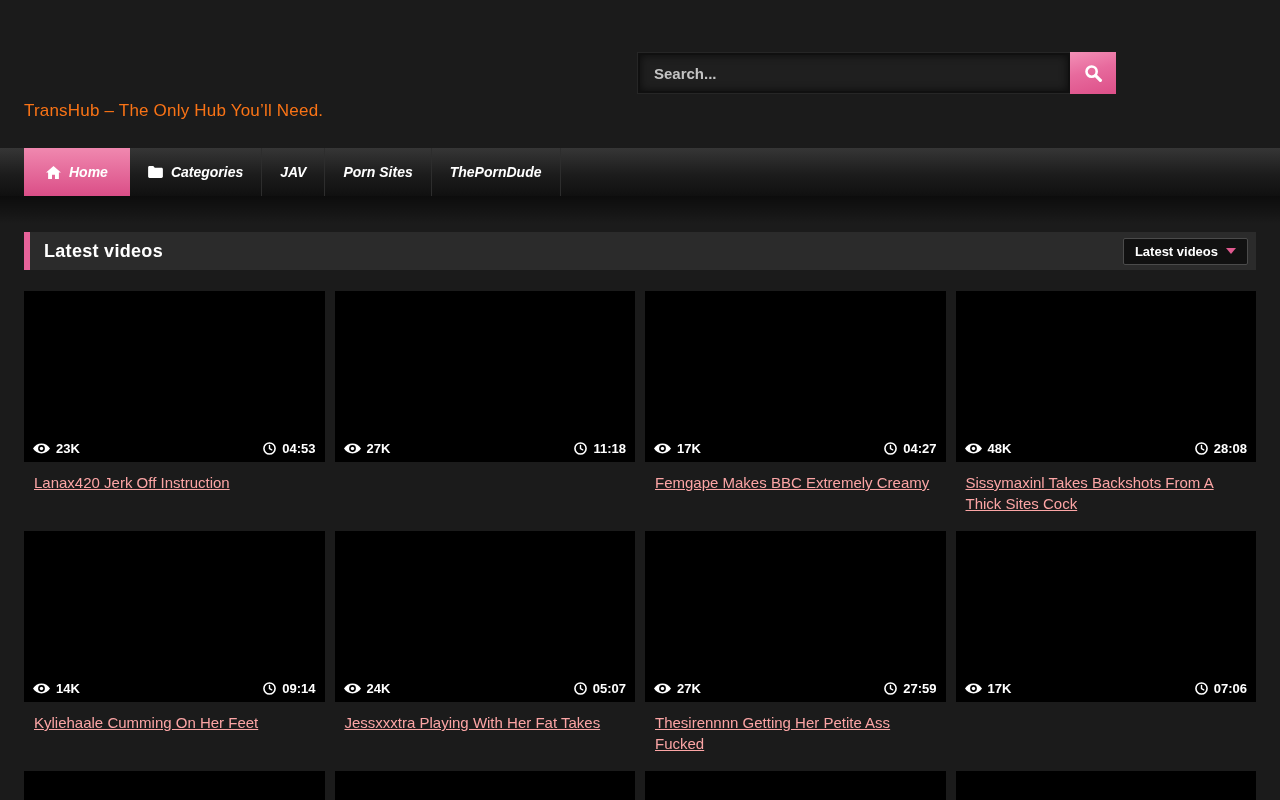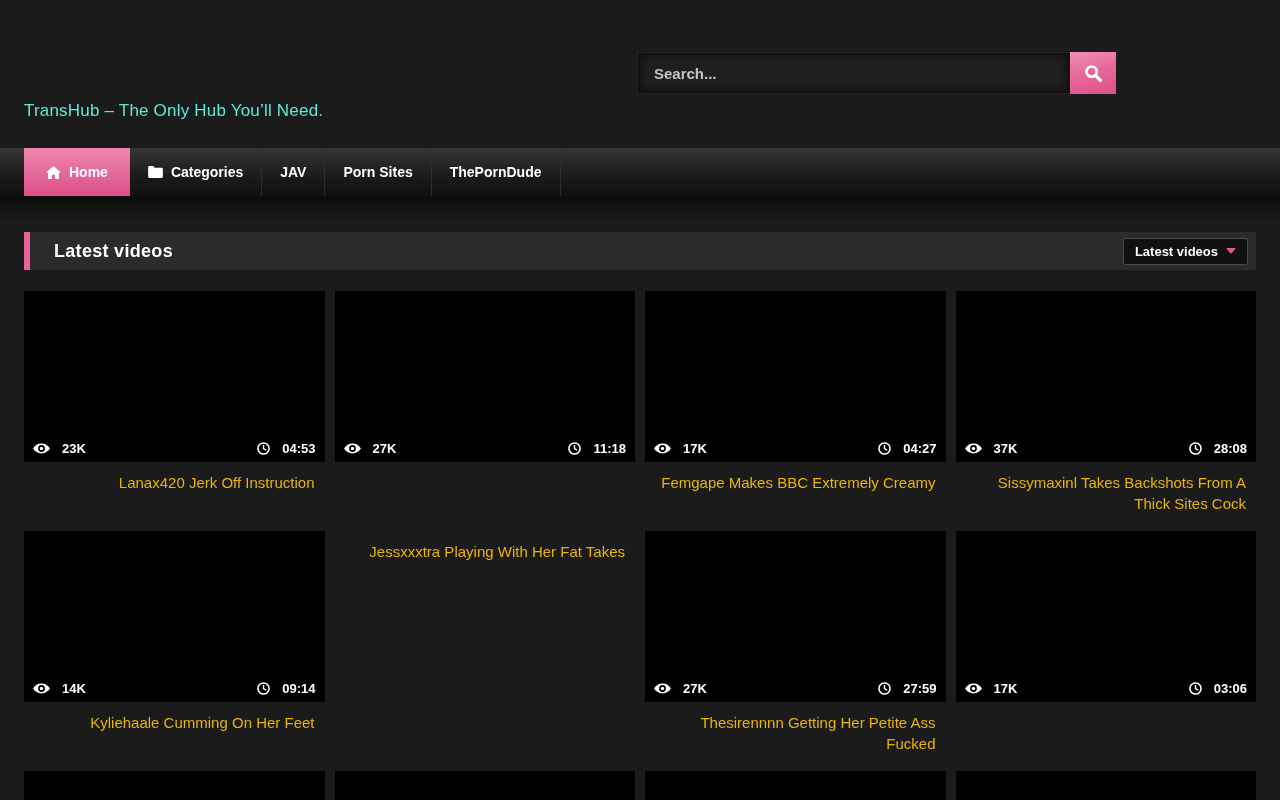--- a/index.html
+++ b/index.html
@@ -25,28 +25,29 @@
     box-shadow: inset 0 0 8px rgba(0,0,0,.65), 0 0 0 1px #262626;
   }
   .search-input::placeholder { color: #c4c4c4; opacity: 1; }
   .search-btn {
     width: 46px; height: 42px;
     border: none; cursor: pointer;
     background: linear-gradient(160deg, #f390b6 0%, #e express 45%, #dd4f88 100%);
     background: linear-gradient(165deg, #f390b6 0%, #e76a9d 45%, #dd4f88 100%);
     display: flex; align-items: center; justify-content: center;
   }
-  .tagline { position: absolute; left: 24px; top: 101px; color: #5eead4; font-size: 17px; letter-spacing: .2px; }
+  .tagline { position: absolute; left: 24px; top: 101px; color: #f97316; font-size: 17px; letter-spacing: .2px; }
 
   
   .nav {
     height: 48px;
     background: linear-gradient(#363636 0%, #1c1c1c 55%, #101010 100%);
     display: flex; align-items: stretch;
     padding-left: 24px;
+    font-style: italic;
   }
   .tab {
     display: flex; align-items: center; gap: 8px;
     padding: 0 18px;
     color: #fff; font-size: 14px; font-weight: bold;
     border-right: 1px solid #2d2d2d;
     cursor: pointer; white-space: nowrap;
   }
   .tab.active {
     background: linear-gradient(#f088af 0%, #e express 100%);
@@ -57,21 +58,21 @@
   .tab .ticon { display: inline-flex; }
   .nav-shadow { height: 28px; background: linear-gradient(rgba(0,0,0,.55), rgba(0,0,0,0)); }
 
   
   .section-head {
     margin: 8px 24px 0;
     height: 38px;
     background: #2b2b2b;
     border-left: 6px solid #e7639a;
     display: flex; align-items: center; justify-content: space-between;
-    padding: 0 8px 0 24px;
+    padding: 0 8px 0 14px;
   }
   .section-title { color: #fff; font-size: 18px; font-weight: bold; letter-spacing: .3px; }
   .sort-btn {
     display: flex; align-items: center; gap: 8px;
     background: #111; border: 1px solid #4b4b4b; border-radius: 2px;
     color: #fff; font-size: 13px; font-weight: bold; font-family: inherit;
     padding: 5px 11px; cursor: pointer;
   }
   .caret-down {
     width: 0; height: 0;
@@ -93,26 +94,26 @@
     width: 100%; height: 171px;
     background: #000;
   }
   .meta {
     position: absolute; left: 0; right: 0; bottom: 0;
     height: 28px; background: #000;
     display: flex; align-items: center; justify-content: space-between;
     padding: 0 9px;
     color: #fff; font-size: 13px; font-weight: bold;
   }
-  .meta .group { display: flex; align-items: center; gap: 12px; }
+  .meta .group { display: flex; align-items: center; gap: 6px; }
   .vtitle {
     padding: 10px 10px 0;
-    text-align: right;
-    color: #eab308;
-    font-size: 15px; line-height: 21px;
+    text-align: left;
+    color: #fca5a5;
+    font-size: 15px; line-height: 21px; text-decoration: underline;
   }
 </style>
 </head>
 <body>
 
 <div class="header">
   <form class="search-form">
     <input class="search-input" type="text" placeholder="Search..." style="">
     <button class="search-btn" type="submit">
       <span style="display:inline-flex">
@@ -244,21 +245,21 @@
   <div class="card">
     <div class="thumb">
       <div class="meta">
         <span class="group">
           <span style="display:inline-flex">
             <svg width="17" height="11" viewBox="0 0 24 14">
               <path fill="#fff" d="M12 0 C7 0 2.6 2.8 0 7 C2.6 11.2 7 14 12 14 C17 14 21.4 11.2 24 7 C21.4 2.8 17 0 12 0 Z M12 11.8 A4.8 4.8 0 1 1 12 2.2 A4.8 4.8 0 0 1 12 11.8 Z"></path>
               <circle cx="12" cy="7" r="2.4" fill="#fff"></circle>
             </svg>
           </span>
-          <span>37K</span>
+          <span>48K</span>
         </span>
         <span class="group">
           <span style="display:inline-flex">
             <svg width="13" height="13" viewBox="0 0 14 14">
               <circle cx="7" cy="7" r="6" fill="none" stroke="#fff" stroke-width="1.7"></circle>
               <path d="M7 3.6 V7 L9.4 8.4" stroke="#fff" stroke-width="1.5" fill="none" stroke-linecap="round"></path>
             </svg>
           </span>
           <span>28:08</span>
         </span>
@@ -287,20 +288,42 @@
             </svg>
           </span>
           <span>09:14</span>
         </span>
       </div>
     </div>
     <div class="vtitle">Kyliehaale Cumming On Her Feet</div>
   </div>
 
   <div class="card">
+    <div class="thumb">
+      <div class="meta">
+        <span class="group">
+          <span style="display:inline-flex">
+            <svg width="17" height="11" viewBox="0 0 24 14">
+              <path fill="#fff" d="M12 0 C7 0 2.6 2.8 0 7 C2.6 11.2 7 14 12 14 C17 14 21.4 11.2 24 7 C21.4 2.8 17 0 12 0 Z M12 11.8 A4.8 4.8 0 1 1 12 2.2 A4.8 4.8 0 0 1 12 11.8 Z"></path>
+              <circle cx="12" cy="7" r="2.4" fill="#fff"></circle>
+            </svg>
+          </span>
+          <span>24K</span>
+        </span>
+        <span class="group">
+          <span style="display:inline-flex">
+            <svg width="13" height="13" viewBox="0 0 14 14">
+              <circle cx="7" cy="7" r="6" fill="none" stroke="#fff" stroke-width="1.7"></circle>
+              <path d="M7 3.6 V7 L9.4 8.4" stroke="#fff" stroke-width="1.5" fill="none" stroke-linecap="round"></path>
+            </svg>
+          </span>
+          <span>05:07</span>
+        </span>
+      </div>
+    </div>
     <div class="vtitle">Jessxxxtra Playing With Her Fat Takes</div>
   </div>
 
   <div class="card">
     <div class="thumb">
       <div class="meta">
         <span class="group">
           <span style="display:inline-flex">
             <svg width="17" height="11" viewBox="0 0 24 14">
               <path fill="#fff" d="M12 0 C7 0 2.6 2.8 0 7 C2.6 11.2 7 14 12 14 C17 14 21.4 11.2 24 7 C21.4 2.8 17 0 12 0 Z M12 11.8 A4.8 4.8 0 1 1 12 2.2 A4.8 4.8 0 0 1 12 11.8 Z"></path>
@@ -335,21 +358,21 @@
           </span>
           <span>17K</span>
         </span>
         <span class="group">
           <span style="display:inline-flex">
             <svg width="13" height="13" viewBox="0 0 14 14">
               <circle cx="7" cy="7" r="6" fill="none" stroke="#fff" stroke-width="1.7"></circle>
               <path d="M7 3.6 V7 L9.4 8.4" stroke="#fff" stroke-width="1.5" fill="none" stroke-linecap="round"></path>
             </svg>
           </span>
-          <span>03:06</span>
+          <span>07:06</span>
         </span>
       </div>
     </div>
   </div>
 
   <div class="card">
     <div class="thumb">
       
     </div>
 

